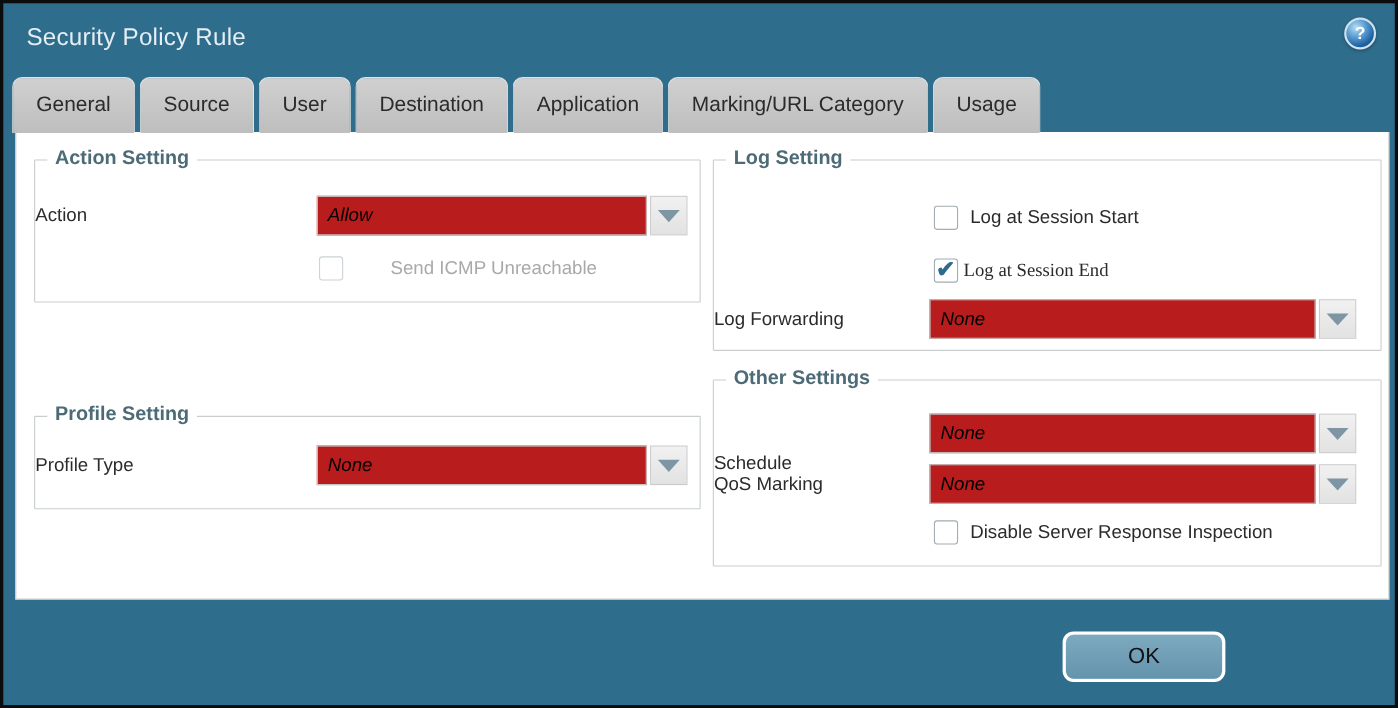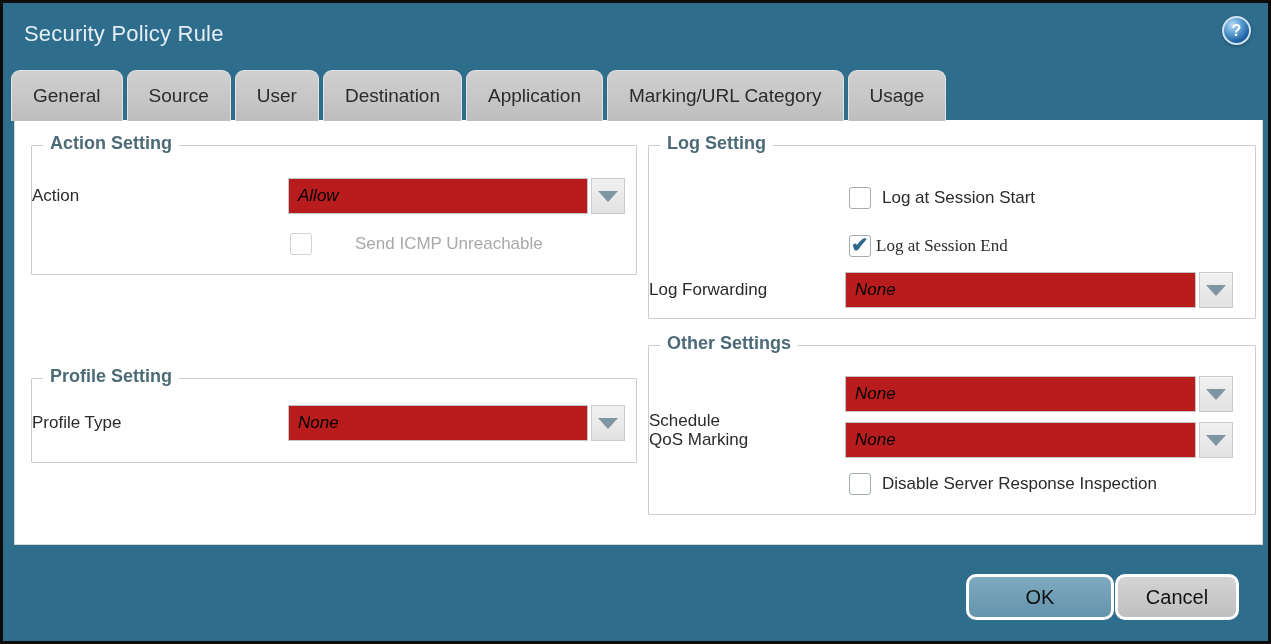--- a/index.html
+++ b/index.html
@@ -146,15 +146,14 @@
       <span class="flabel" style="left:0;top:26px;width:245px;">Profile Type</span>
       <div class="combo-input" style="left:256px;top:26px;width:300px;">None</div>
       <div class="combo-btn" style="left:559px;top:26px;">
         <span class="combo-arrow"></span>
       </div>
     </div>
 
   </div>
 
   <div class="btn btn-ok">OK</div>
-  <div class="btn btn-cancel">Cancel</div>
 
 </div>
 
 </body></html>

